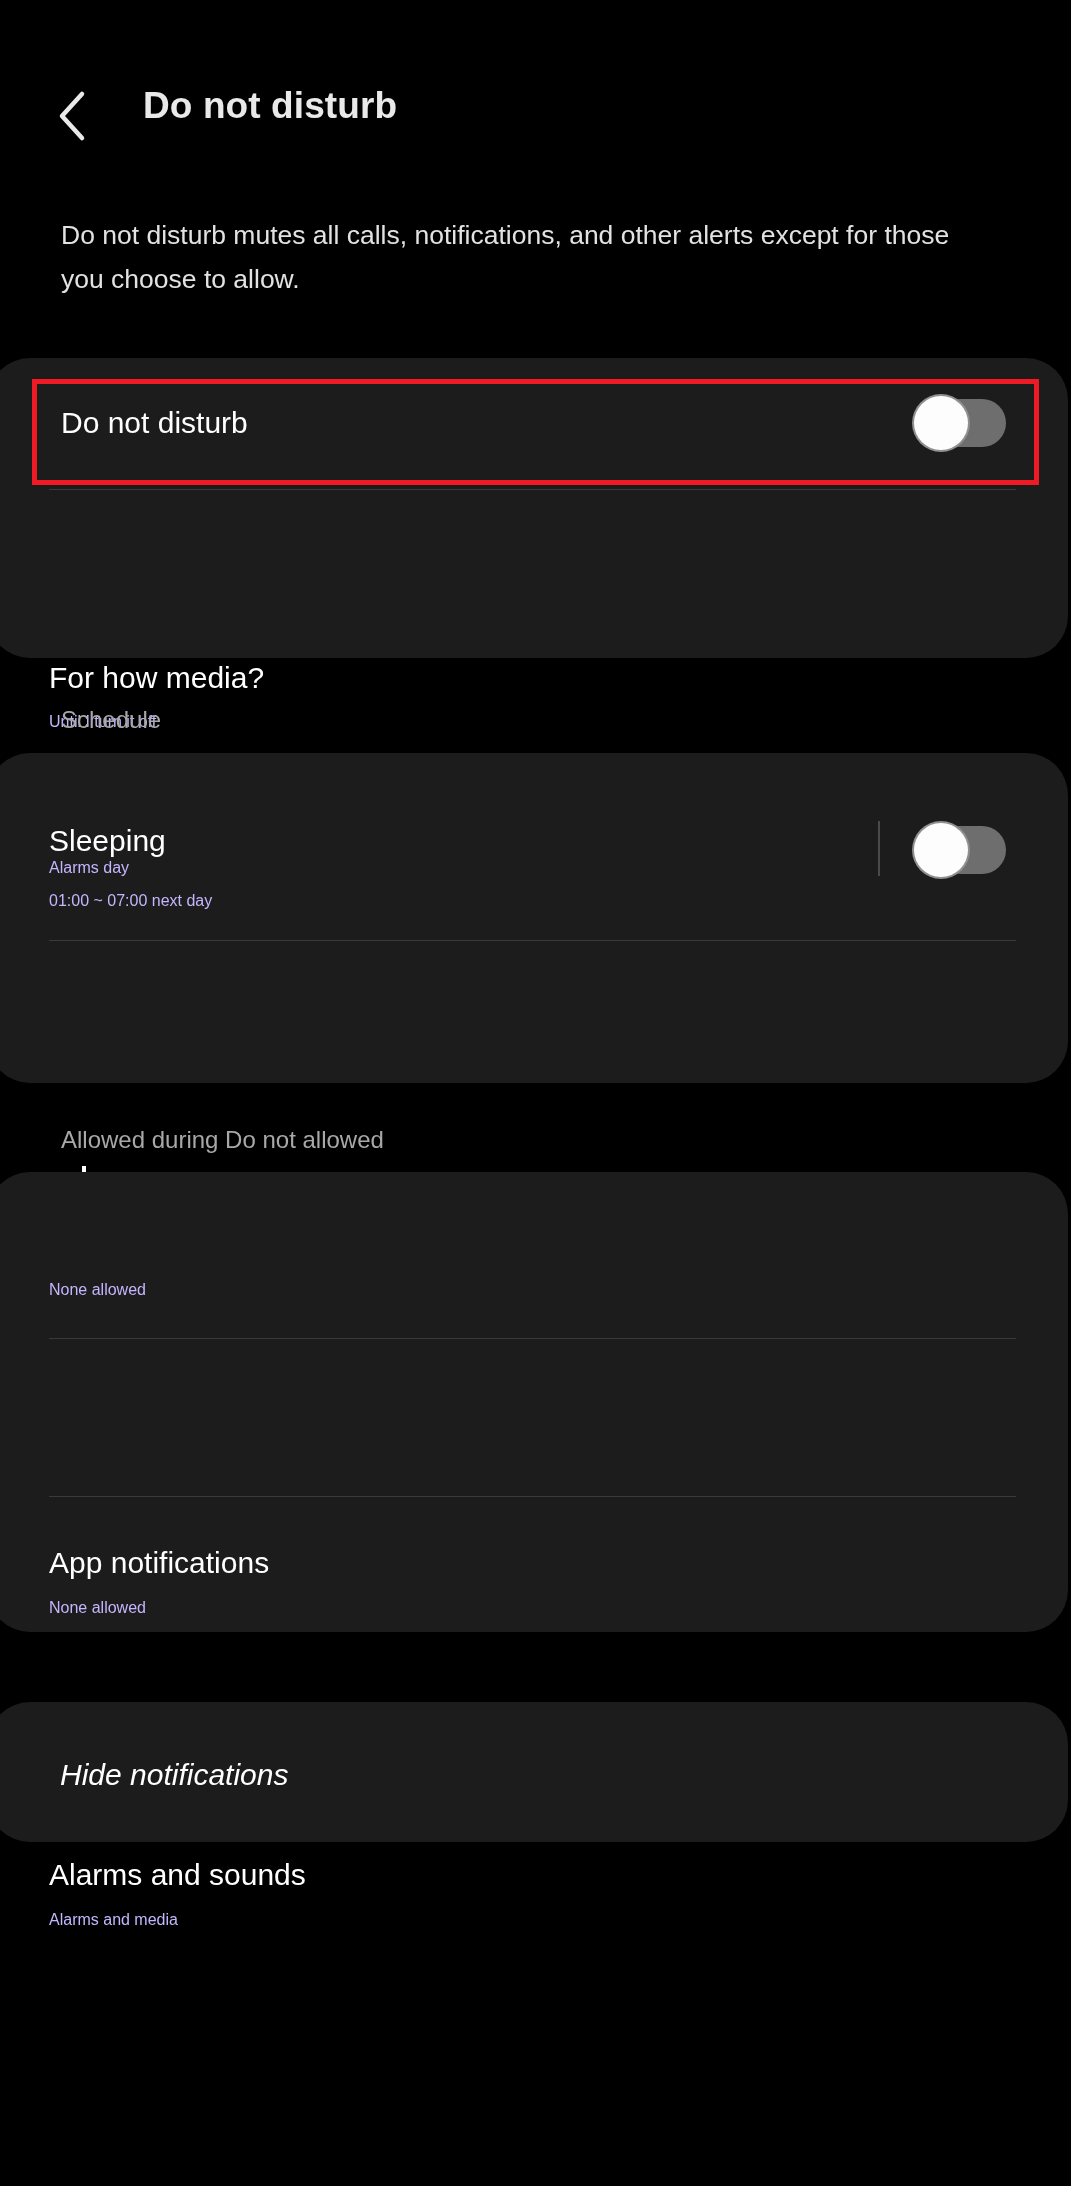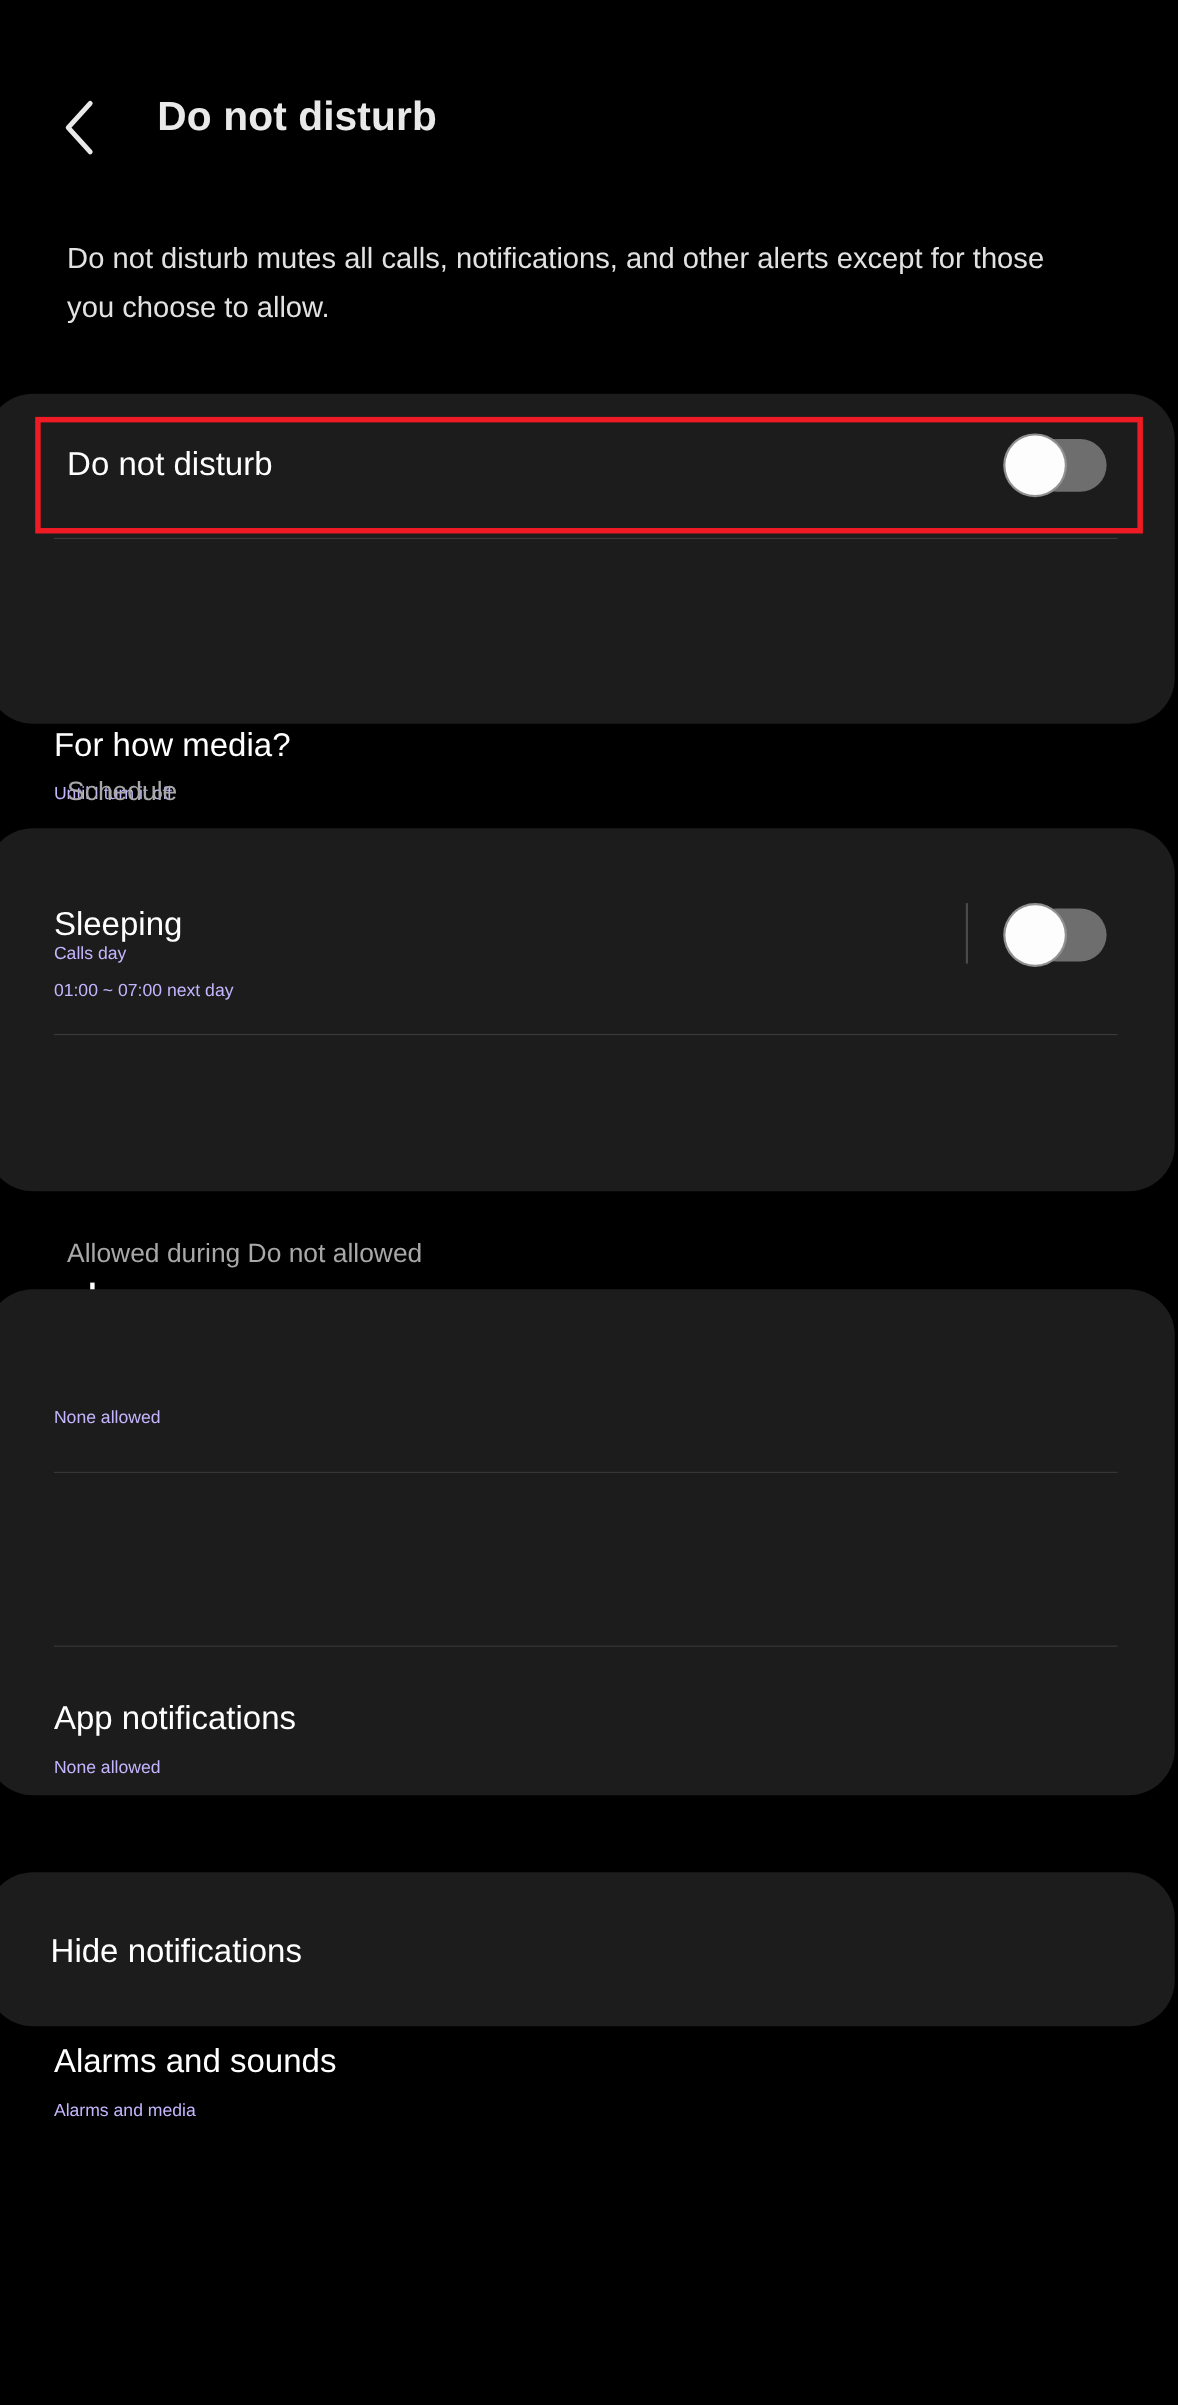--- a/index.html
+++ b/index.html
@@ -195,21 +195,21 @@
     <div class="row-sub" style="position:absolute; left:61px; top:215px;">Until I turn it off</div>
   </div>
 </div>
 
 <div class="section-label" style="top:708px;">Schedule</div>
 
 <div class="card" style="top:753px; height:330px;">
 
   <div class="row" style="height:187px;">
     <div class="row-title" style="position:absolute; left:61px; top:52px;margin-top:18px;">Sleeping</div>
-    <div class="row-sub" style="position:absolute; left:61px; top:94px;">Calls day</div>
+    <div class="row-sub" style="position:absolute; left:61px; top:94px;">Alarms day</div>
     <div class="row-sub" style="position:absolute; left:61px; top:127px;">01:00 ~ 07:00 next day</div>
 
     <div class="vrule" style="left:890px; top:68px; height:55px;"></div>
 
     <div class="toggle" style="right:62px; top:70px;">
       <div class="toggle-track"></div>
       <div class="toggle-knob"></div>
     </div>
   </div>
 
@@ -238,16 +238,16 @@
 
   <div class="divider" style="top:324px;"></div>
 
   <div class="row" style="height:145px;">
     <div class="row-title" style="position:absolute; left:61px; top:372px;">Alarms and sounds</div>
     <div class="row-sub" style="position:absolute; left:61px; top:414px;">Alarms and media</div>
   </div>
 </div>
 
 <div class="card" style="top:1702px; height:140px;">
-  <div class="row-title" style="position:absolute; left:58px; top:55px;">Hide notifications</div>
+  <div class="row-title" style="position:absolute; left:72px; top:55px;font-style:italic;">Hide notifications</div>
 </div>
 
 <div class="highlight-box"></div>
 
 </body></html>

